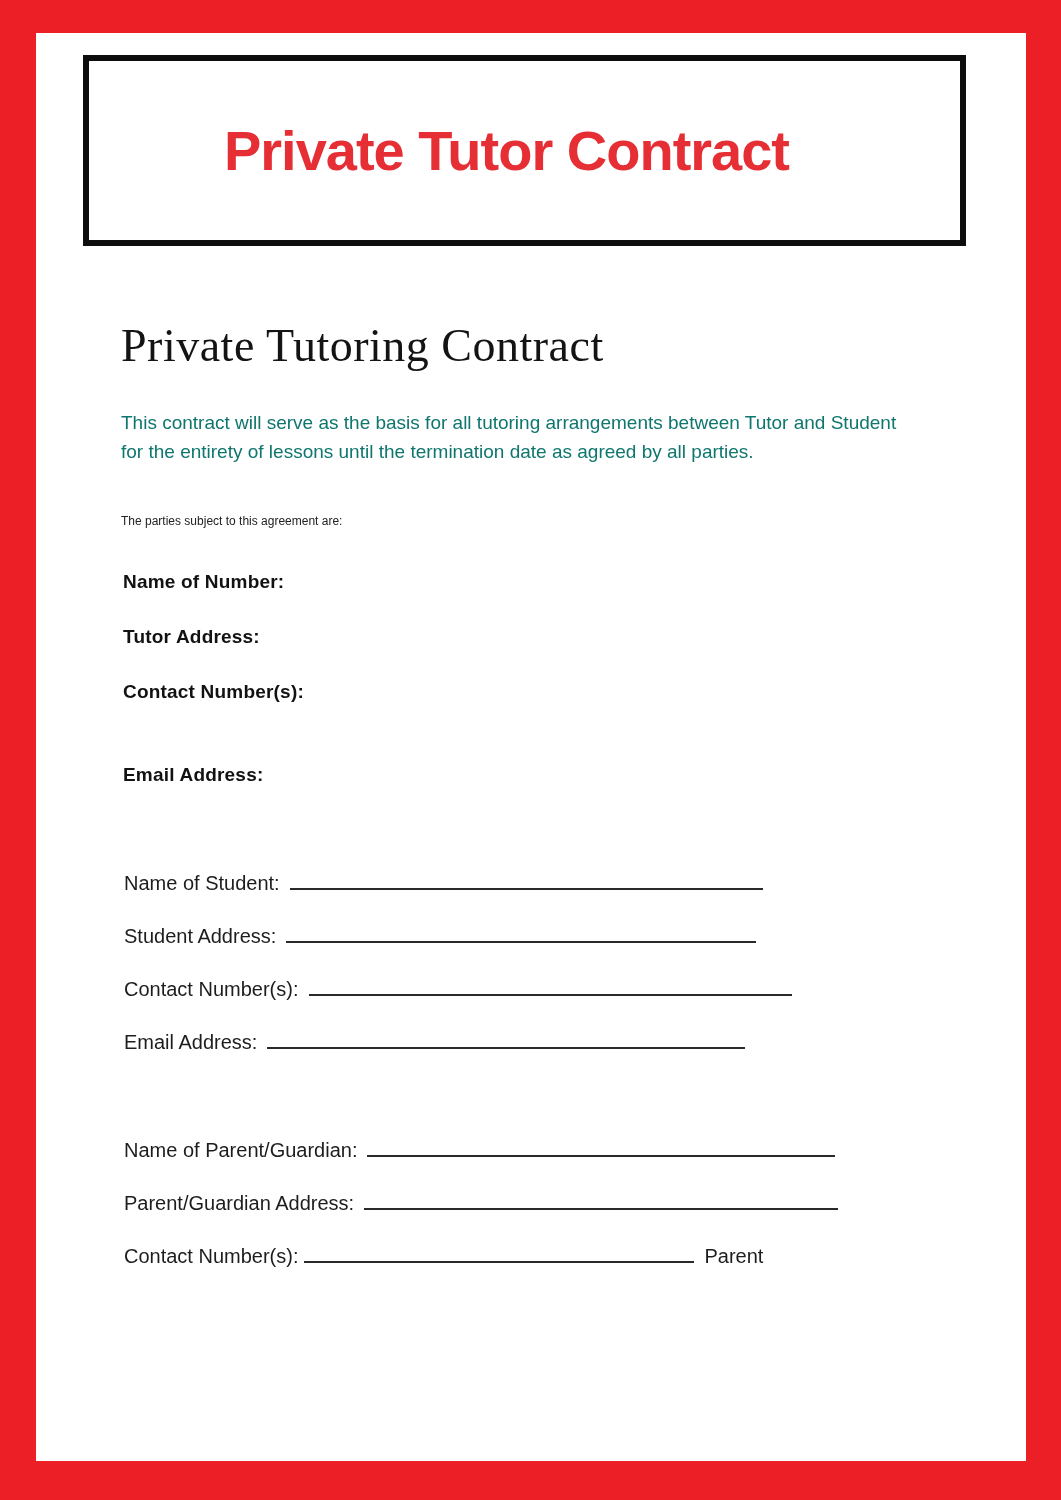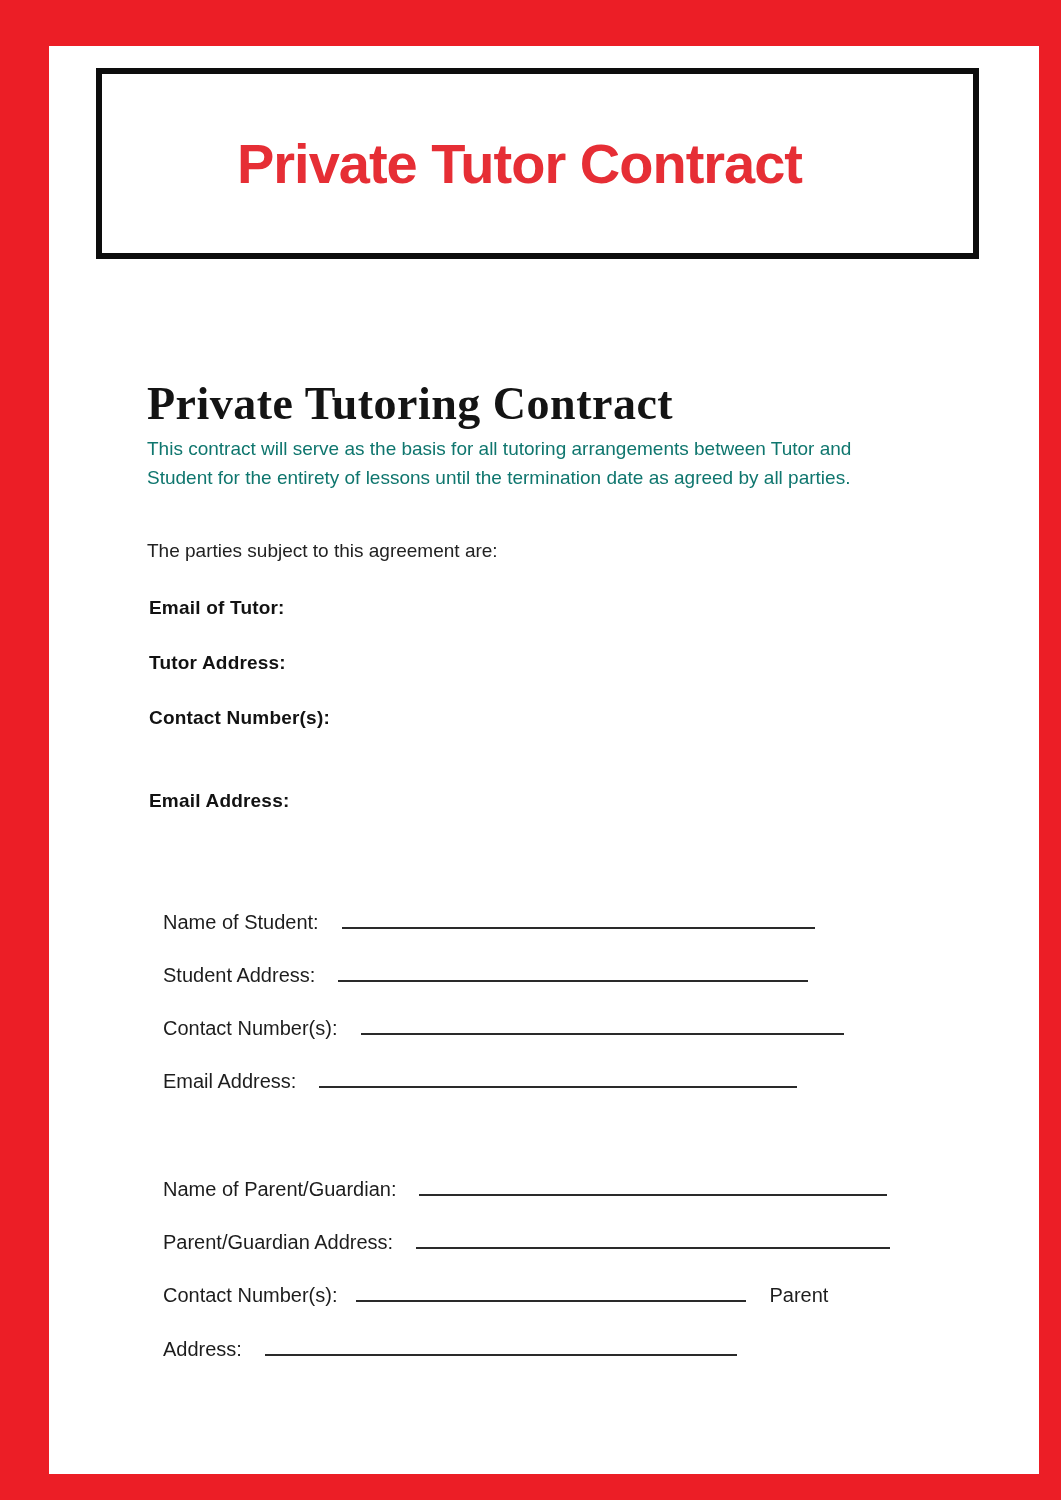--- a/index.html
+++ b/index.html
@@ -1,15 +1,15 @@
 <!DOCTYPE html>
 <html><head>
 <meta charset="utf-8">
 <style>
-  * { margin: 0; padding: 16px; box-sizing: border-box; }
+  * { margin: 0; padding: 3px; box-sizing: border-box; }
   html, body { width: 1061px; height: 1500px; }
   body {
     position: relative;
     background: #EC1E26;
     font-family: "Liberation Sans", sans-serif;
     color: #1f1f1f;
     overflow: hidden;
   }
   .page {
     position: absolute;
@@ -32,39 +32,38 @@
     font-weight: 800;
     letter-spacing: -1px;
     color: #E62E35;
     transform: translateX(-18px);
     white-space: nowrap;
   }
   .doc-title {
     position: absolute;
     left: 82px; top: 283px;
     font-family: "Liberation Serif", "DejaVu Serif", serif;
-    font-weight: 700;
+    font-weight: 400;
     font-size: 46px;
     color: #141414;
     letter-spacing: 0.5px;
     white-space: nowrap;
-    margin-top: 32px;
   }
   .intro {
     position: absolute;
     left: 82px; top: 372px;
     width: 805px;
     font-size: 19px;
     line-height: 29px;
     color: #0f766e;
   }
   .parties-line {
     position: absolute;
     left: 82px; top: 478px;
-    font-size: 19px;
+    font-size: 12px;
     color: #222;
   }
   .bold-label {
     position: absolute;
     left: 84px;
     font-size: 19px;
     font-weight: 700;
     color: #121212;
     letter-spacing: 0.2px;
   }
@@ -94,21 +93,21 @@
   <div class="banner-box">
     <div class="banner-title">Private Tutor Contract</div>
   </div>
 
   <h1 class="doc-title">Private Tutoring Contract</h1>
 
   <p class="intro">This contract will serve as the basis for all tutoring arrangements between Tutor and Student for the entirety of lessons until the termination date as agreed by all parties.</p>
 
   <p class="parties-line">The parties subject to this agreement are:</p>
 
-  <div class="bold-label" style="top:535px">Email of Tutor:</div>
+  <div class="bold-label" style="top:535px">Name of Number:</div>
   <div class="bold-label" style="top:590px">Tutor Address:</div>
   <div class="bold-label" style="top:645px">Contact Number(s):</div>
   <div class="bold-label" style="top:728px">Email Address:</div>
 
   <div class="field-row" style="top:833px">
     <span class="label">Name of Student:</span><span class="blank" style="width:473px"></span>
   </div>
   <div class="field-row" style="top:886px">
     <span class="label">Student Address:</span><span class="blank" style="width:470px"></span>
   </div>
@@ -121,17 +120,14 @@
 
   <div class="field-row" style="top:1153px">
     <span class="label">Parent/Guardian Address:</span><span class="blank" style="width:474px"></span>
   </div>
   <div class="field-row" style="top:1100px">
     <span class="label">Name of Parent/Guardian:</span><span class="blank" style="width:468px"></span>
   </div>
   <div class="field-row" style="top:1206px">
     <span class="label">Contact Number(s):</span><span class="blank" style="width:390px; margin-left:2px"></span><span class="suffix">Parent</span>
   </div>
-  <div class="field-row" style="top:1260px">
-    <span class="label">Address:</span><span class="blank" style="width:472px"></span>
-  </div>
 
 </div>
 
 </body></html>

